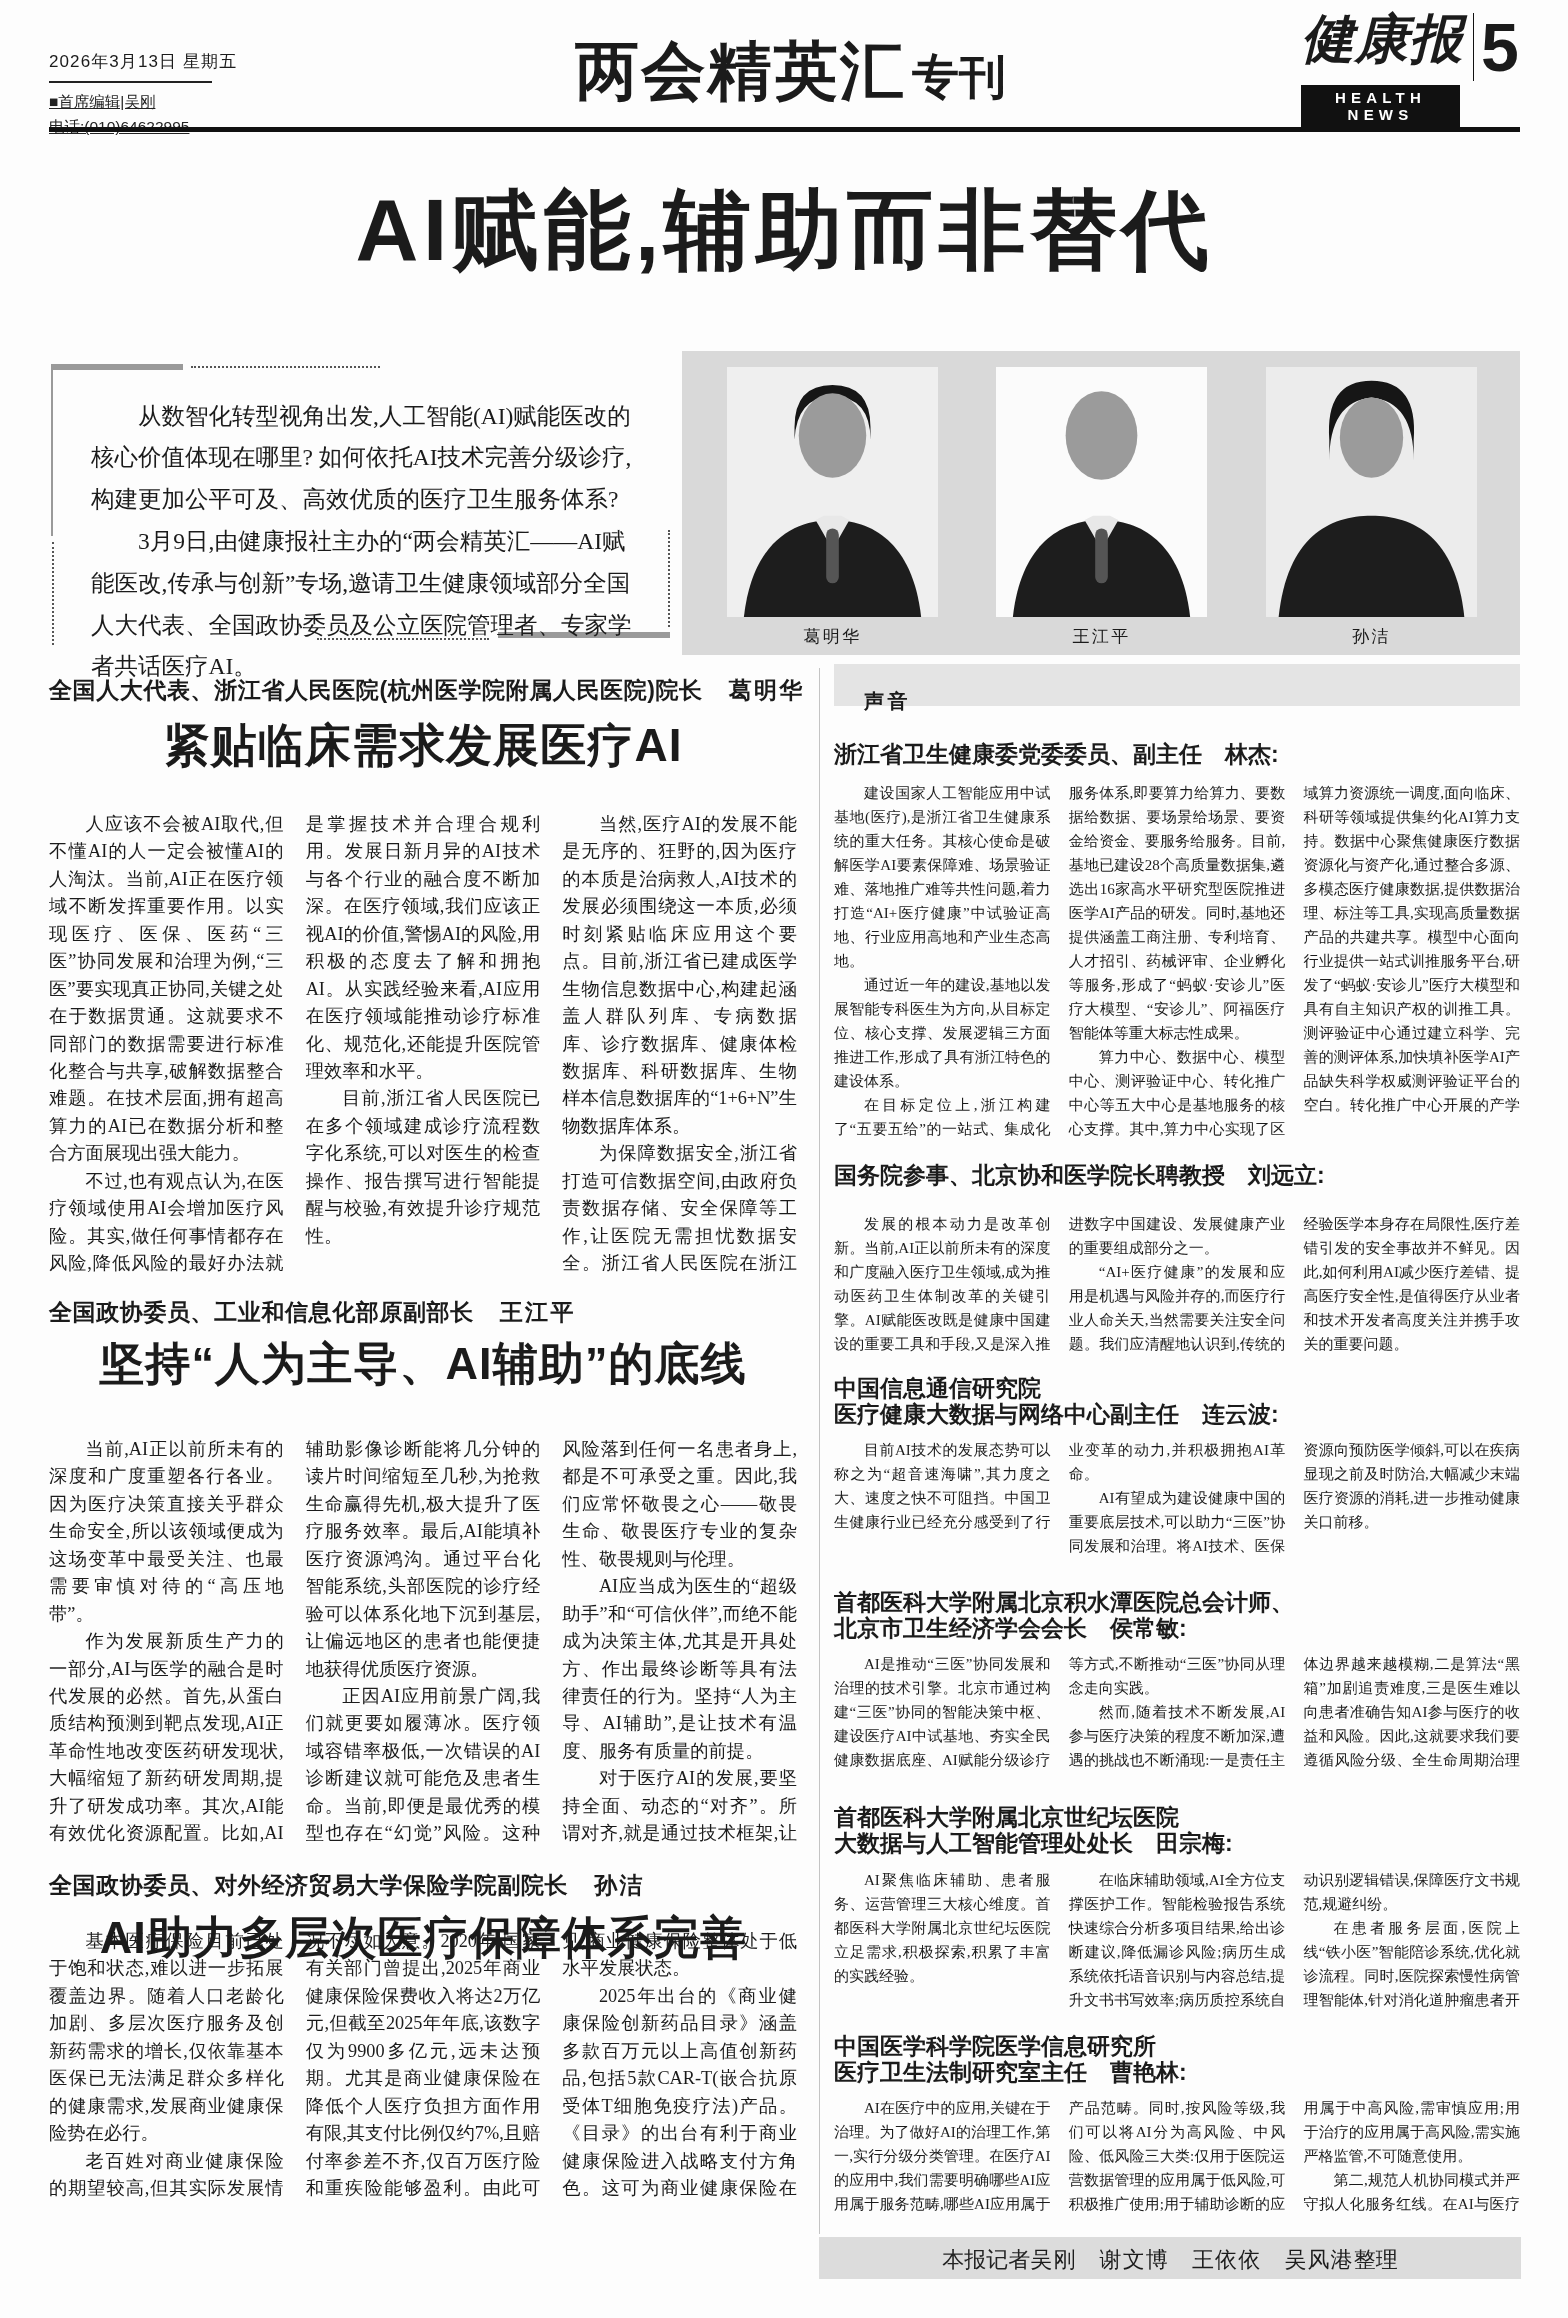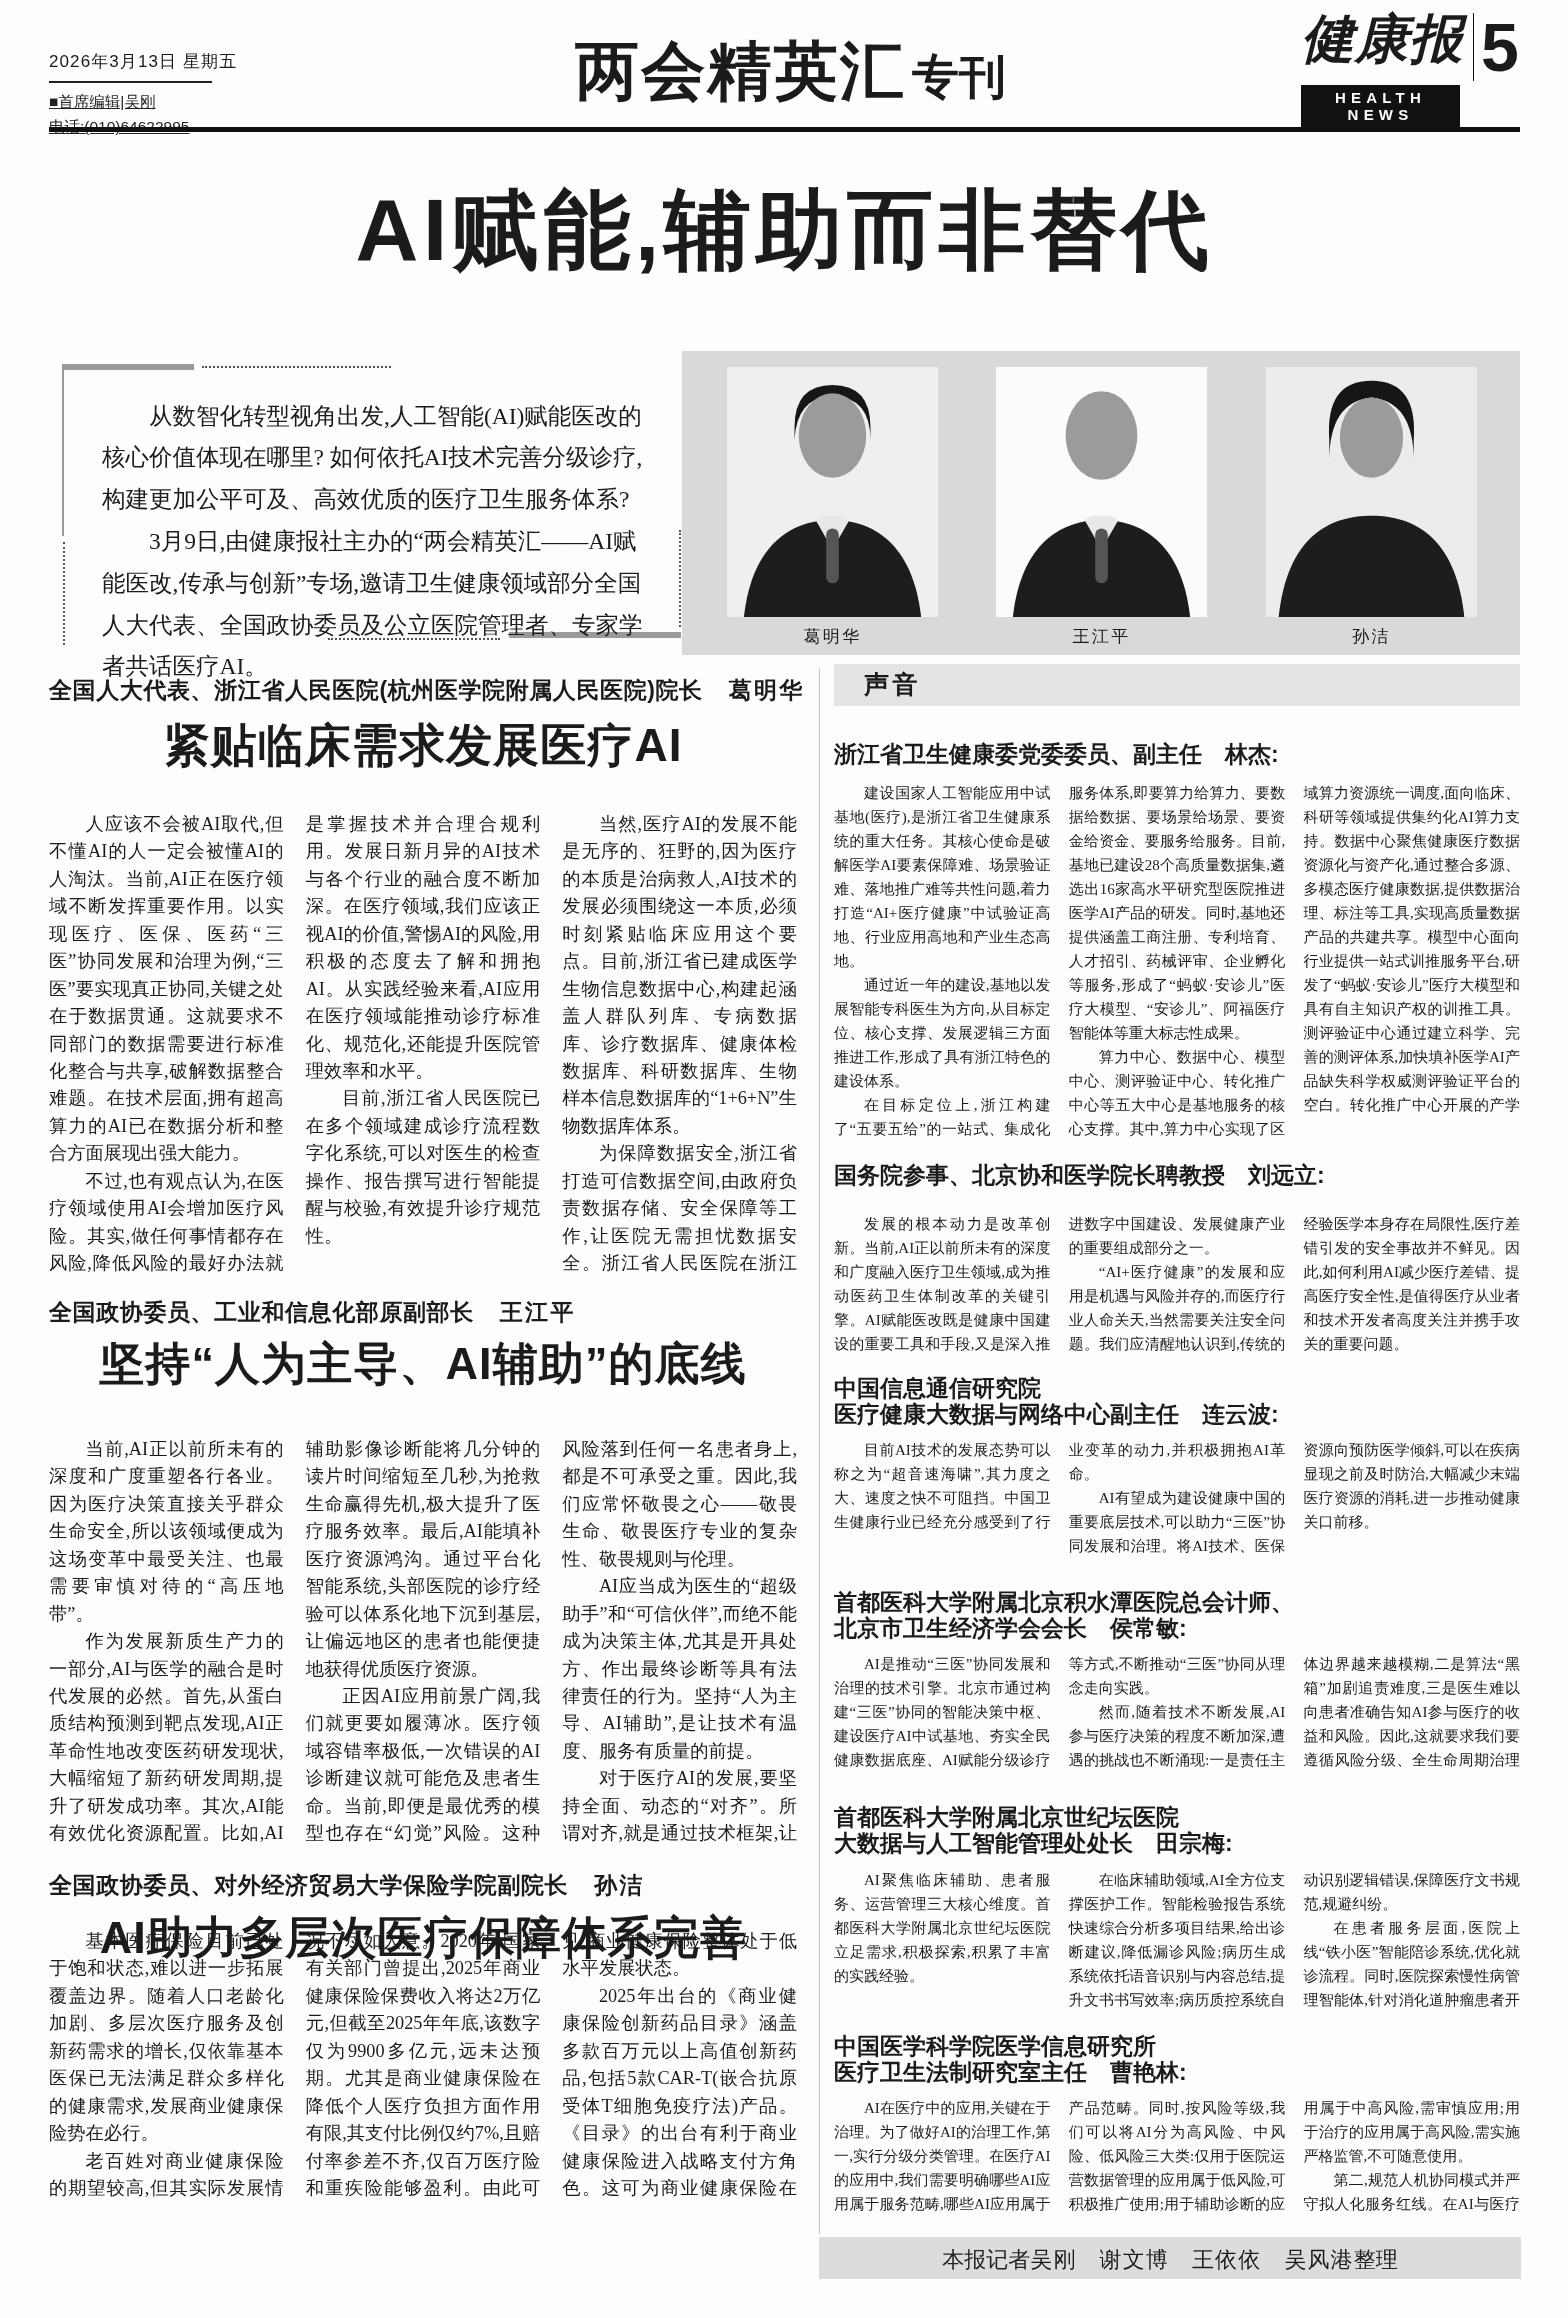--- a/index.html
+++ b/index.html
@@ -19,21 +19,21 @@
   .mast-vline{width:1.7px;height:68px;background:#111;margin:0 6.9px 0 9.2px;}
   .mast-page{font-family:"Liberation Sans","DejaVu Sans",sans-serif;font-weight:900;font-size:68px;line-height:1.0;}
   .mast-en{margin-top:4.6px;width:159px;background:#111;color:#fff;text-align:center;
            font-family:"Liberation Sans","DejaVu Sans",sans-serif;font-weight:bold;font-size:15px;
            letter-spacing:5.2px;padding:4px 0 3.4px 0;}
   .header-rule{position:absolute;left:49px;top:127px;width:1471px;height:5.2px;background:#111;}
   
   .main-headline{position:absolute;left:0;top:172px;width:1569px;text-align:center;margin:0;
     font-family:"Liberation Sans","DejaVu Sans",sans-serif;font-weight:900;font-size:87px;letter-spacing:4.6px;}
   
-  .intro-box{position:absolute;left:62px;top:364px;width:619px;height:274px;}
+  .intro-box{position:absolute;left:51px;top:364px;width:619px;height:274px;}
   .intro-text{position:absolute;left:40px;top:31.5px;width:550px;font-size:23.5px;line-height:1.78;}
   .intro-text p{margin:0;text-indent:2em;}
   .deco{position:absolute;background:transparent;}
   .tl-solid{left:0;top:0;width:132px;height:5.7px;background:#9a9a9a;}
   .tl-dot{left:140px;top:1.7px;width:189px;height:0;border-top:2.9px dotted #555;}
   .tl-v{left:0;top:0;width:2.3px;height:172px;background:#9a9a9a;}
   .tl-vdot{left:0.6px;top:178px;width:0;height:103px;border-left:2.3px dotted #555;}
   .br-solid{right:0;bottom:0;width:172px;height:5.7px;background:#9a9a9a;}
   .br-dot{right:181px;bottom:-1.7px;width:172px;height:0;border-top:2.9px dotted #555;}
   .br-vdot{right:0;bottom:11.5px;width:0;height:97px;border-left:2.3px dotted #555;}
@@ -55,22 +55,22 @@
   .art-body{position:absolute;left:49px;width:748px;overflow:hidden;
     column-count:3;column-gap:22px;column-fill:auto;
     font-size:18.3px;line-height:1.5;text-align:justify;}
   .art-body p{margin:0;text-indent:2em;}
   .a1-byline{top:675px;} .a1-headline{top:715px;font-size:46px;} .a1-body{top:811px;height:475px;}
   .a2-byline{top:1297px;} .a2-headline{top:1334px;font-size:45px;} .a2-body{top:1436px;height:423px;}
   .a3-byline{top:1870px;} .a3-headline{top:1908px;font-size:45px;} .a3-body{top:1928px;height:298px;}
   
   .v-divider{position:absolute;left:819px;top:668px;width:1.1px;height:1566px;background:#c4c4c4;}
   .voices-bar{position:absolute;left:834px;top:664px;width:686px;height:42px;background:#e4e4e4;}
-  .voices-bar span{display:inline-block;margin:4px 0 0 30px;font-family:"Liberation Sans","DejaVu Sans",sans-serif;
-                   font-weight:900;font-size:25px;letter-spacing:3.4px;}
+  .voices-bar span{display:inline-block;margin:24px 0 0 30px;font-family:"Liberation Sans","DejaVu Sans",sans-serif;
+                   font-weight:900;font-size:20px;letter-spacing:3.4px;}
   .vq-title{position:absolute;left:834px;width:686px;margin:0;
     font-family:"Liberation Sans","DejaVu Sans",sans-serif;font-weight:bold;font-size:23px;
     line-height:1.15;white-space:pre-line;}
   .vq-body{position:absolute;left:834px;width:686px;overflow:hidden;
     column-count:3;column-gap:18.3px;column-fill:auto;
     font-size:15px;line-height:1.6;text-align:justify;}
   .vq-body p{margin:0;text-indent:2em;}
   .v1-t{top:741px;} .v1-b{top:781px;height:377px;}
   .v2-t{top:1162px;} .v2-b{top:1212px;height:148px;}
   .v3-t{top:1375px;} .v3-b{top:1438px;height:138px;}

